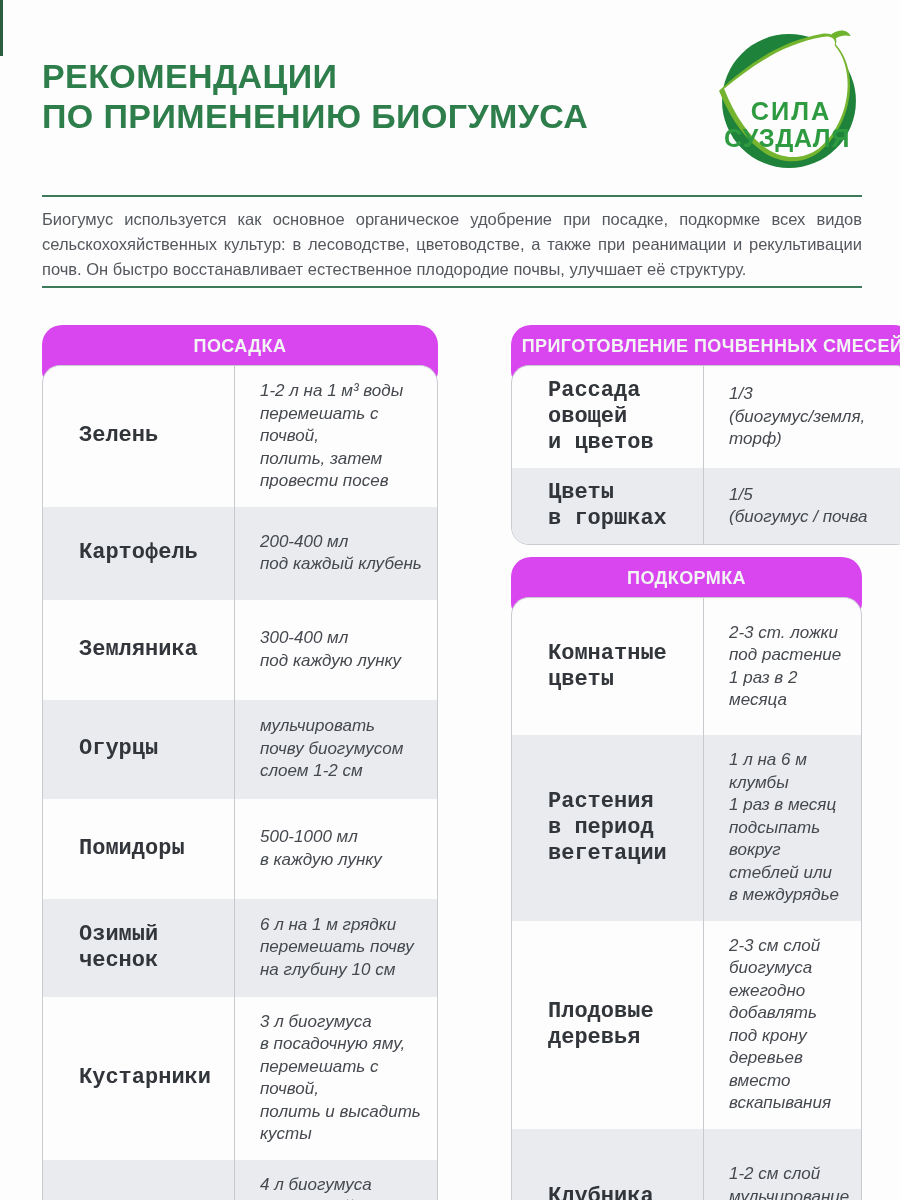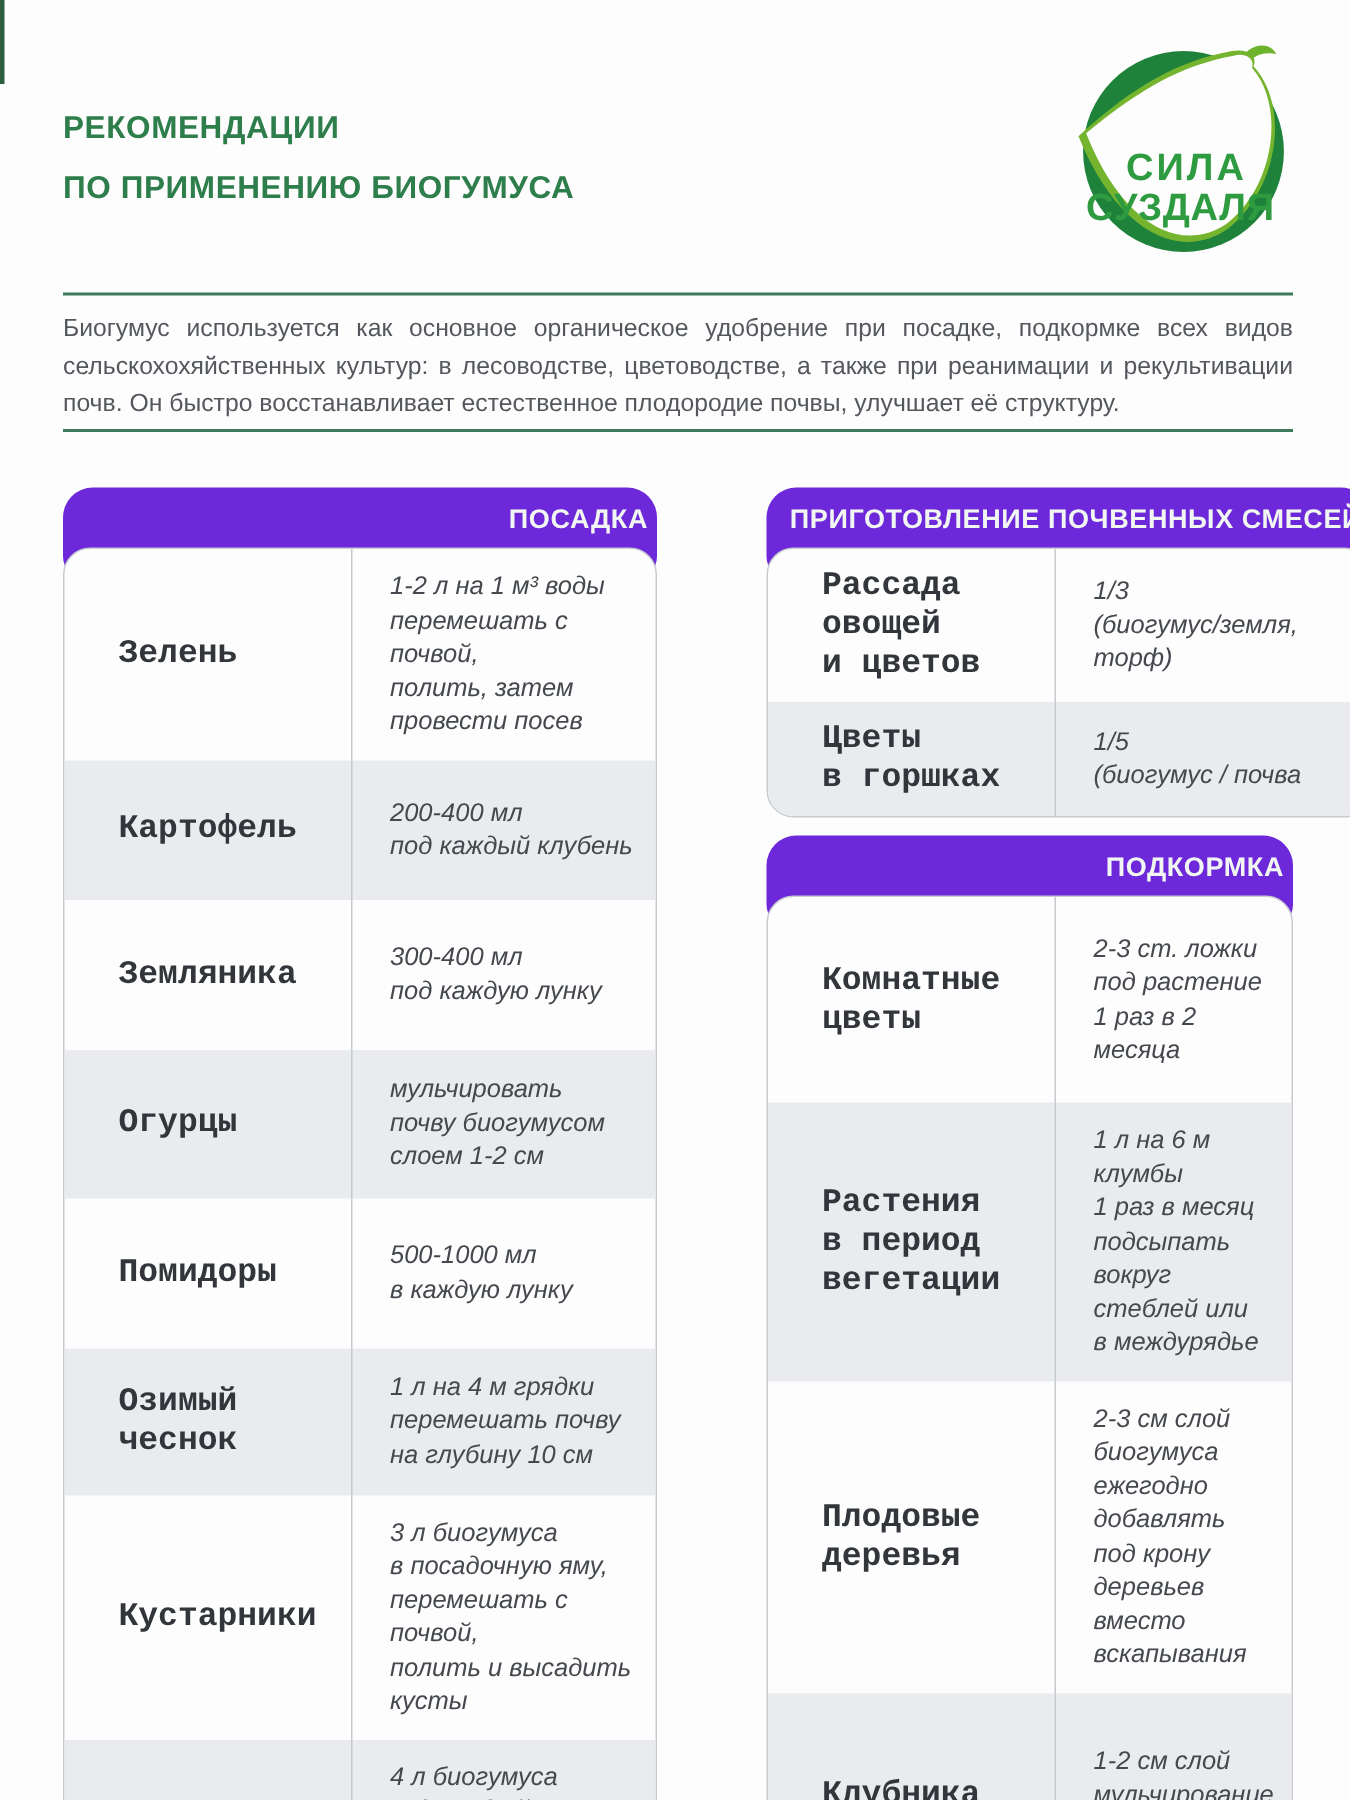--- a/index.html
+++ b/index.html
@@ -8,22 +8,22 @@
     position: relative;
     background: #fdfdfe;
     font-family: "Liberation Sans", "DejaVu Sans", sans-serif;
     overflow: hidden;
   }
   .edge-artifact {
     position: absolute; left: 0; top: 0; width: 3px; height: 56px;
     background: #2c5f3f;
   }
   .page-title {
-    position: absolute; left: 42px; top: 66px; width: 600px;
-    font-size: 21px; font-weight: bold; line-height: 40px;
+    position: absolute; left: 42px; top: 56px; width: 600px;
+    font-size: 34px; font-weight: bold; line-height: 40px;
     color: #2e7e4c; letter-spacing: 0.4px;
     white-space: pre-line;
   }
   .logo {
     position: absolute; left: 718px; top: 30px; width: 142px; height: 142px;
   }
   .rule {
     position: absolute; left: 42px; width: 820px; height: 2px;
     background: #3c7a5a;
   }
@@ -32,25 +32,25 @@
   .intro {
     position: absolute; left: 42px; top: 207px; width: 820px;
     font-size: 16.5px; line-height: 25px; color: #54585d;
     text-align: justify;
   }
   .table { position: absolute; }
   .table-posadka   { left: 42px;  top: 325px; width: 396px; }
   .table-smesi     { left: 467px; top: 325px; width: 403px; margin-left: 44px; }
   .table-podkormka { left: 467px; top: 557px; width: 395px; padding-left: 44px; }
   .thead {
-    background: #6d28d9;
+    background: #d946ef;
     border-radius: 20px 20px 16px 16px;
     color: #f2f6f3;
     font-size: 18px; font-weight: bold; letter-spacing: 0.4px;
-    text-align: right;
+    text-align: center;
     padding: 11px 6px 30px 6px;
   }
   .tbody {
     position: relative;
     margin-top: -22px;
     background: #fdfdfe;
     border: 1px solid #c8cbd0;
     border-radius: 18px;
     overflow: hidden;
   }
@@ -125,21 +125,21 @@
 слоем 1-2 см</div>
     </div>
     <div class="trow" style="min-height:100px">
       <div class="cell label">Помидоры</div>
       <div class="cell value">500-1000 мл
 в каждую лунку</div>
     </div>
     <div class="trow alt" style="min-height:98px">
       <div class="cell label">Озимый
 чеснок</div>
-      <div class="cell value">1 л на 4 м грядки
+      <div class="cell value">6 л на 1 м грядки
 перемешать почву
 на глубину 10 см</div>
     </div>
     <div class="trow" style="min-height:102px">
       <div class="cell label">Кустарники</div>
       <div class="cell value">3 л биогумуса
 в посадочную яму,
 перемешать с почвой,
 полить и высадить
 кусты</div>

